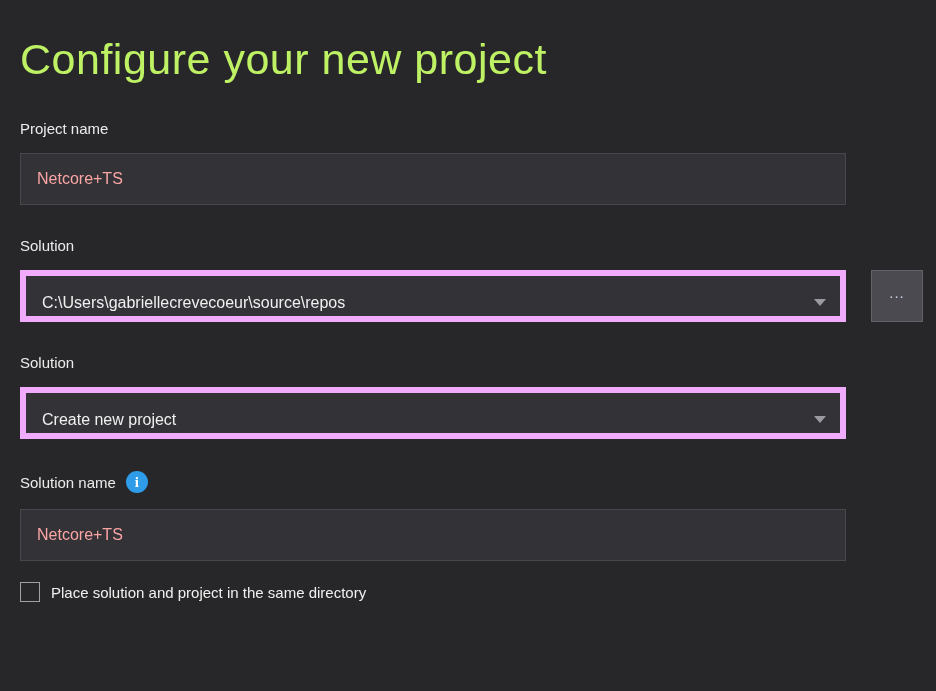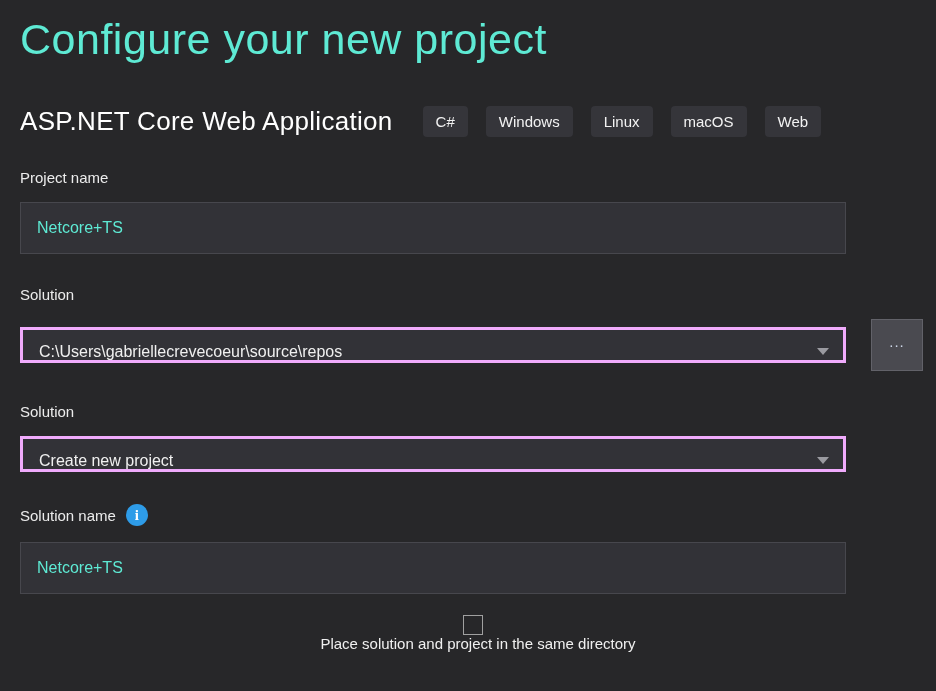--- a/index.html
+++ b/index.html
@@ -10,23 +10,24 @@
     overflow: hidden;
   }
   .page {
     width: 936px; height: 691px;
     padding: 10px 0 0 20px;
     color: #f0f0f0;
   }
   .page-title {
     font-size: 43px;
     font-weight: 300;
-    color: #5eead4;
+    color: #bef264;
     line-height: 58px;
     letter-spacing: 0.5px;
+    margin-top: 20px;
   }
   .subtitle-row {
     margin-top: 38px;
     display: flex;
     align-items: center;
   }
   .template-name {
     font-size: 26px;
     font-weight: 300;
     color: #ffffff;
@@ -48,33 +49,33 @@
     align-items: center;
     font-size: 15px;
     color: #ececec;
     margin-bottom: 16px;
   }
   .text-input {
     width: 826px;
     height: 52px;
     background: #323237;
     border: 1px solid #47474d;
-    color: #5eead4;
+    color: #fca5a5;
     font-size: 16px;
     font-family: "Liberation Sans", sans-serif;
     padding: 0 16px;
     outline: none;
     display: block;
   }
   .combo-row { display: flex; align-items: center; }
   .combobox {
     width: 826px;
-    height: 36px;
+    height: 52px;
     background: #323237;
-    border: 3px solid #f0abfc;
+    border: 6px solid #f0abfc;
     display: flex;
     align-items: center;
     justify-content: space-between;
     padding: 13px 14px 0 16px;
     cursor: default;
   }
   .combobox .combo-value {
     font-size: 16px;
     color: #f0f0f0;
     white-space: nowrap;
@@ -112,21 +113,20 @@
     justify-content: center;
     font-size: 15px;
     font-weight: bold;
     font-family: "Liberation Serif", serif;
     cursor: default;
   }
   .checkbox-row {
     margin-top: 21px;
     display: flex;
     align-items: center;
-    flex-direction: column;
   }
   .checkbox {
     width: 20px; height: 20px;
     border: 1px solid #a0a0a0;
     background: transparent;
     margin-right: 11px;
     flex: 0 0 auto;
     cursor: default;
   }
   .checkbox-label {
@@ -134,30 +134,20 @@
     color: #f0f0f0;
   }
 </style>
 </head>
 <body>
 
 <div class="page">
 
   <h1 class="page-title">Configure your new project</h1>
 
-  <div class="subtitle-row">
-    <h2 class="template-name">ASP.NET Core Web Application</h2>
-    <div class="tags">
-      <span class="tag">C#</span>
-      <span class="tag">Windows</span>
-      <span class="tag">Linux</span>
-      <span class="tag">macOS</span>
-      <span class="tag">Web</span>
-    </div>
-  </div>
 
   <div class="field-group">
     <div class="field-label">Project name</div>
     <input type="text" class="text-input" value="Netcore+TS" style="">
   </div>
 
   <div class="field-group">
     <div class="field-label">Solution</div>
     <div class="combo-row">
       <div class="combobox" role="combobox">

